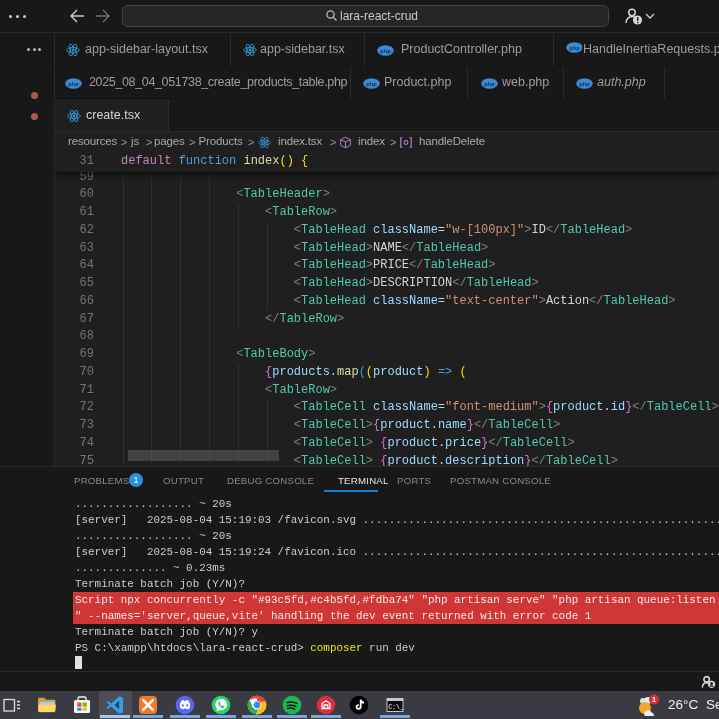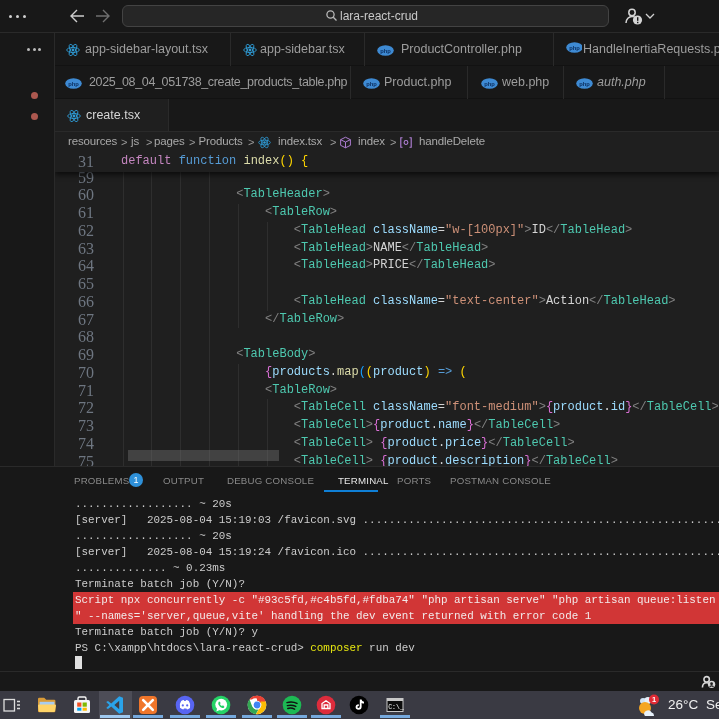--- a/index.html
+++ b/index.html
@@ -22,21 +22,21 @@
 .tablabel{position:absolute;top:9px;font-size:12.5px;color:#9d9d9d;white-space:nowrap;}
 .tabicon{position:absolute;top:9px;}
 .rowline{position:absolute;left:0;width:664px;height:1px;background:#252525;}
 
 #crumbs{left:55px;top:132px;width:664px;height:20px;background:#1f1f1f;font-size:11.5px;letter-spacing:-0.15px;color:#a9a9a9;}
 #crumbs span{position:absolute;top:3px;white-space:nowrap;}
 #crumbs .sep{color:#9a9a9a;font-size:11px;top:4px;}
 
 #editor{left:55px;top:152px;width:664px;height:314px;background:#1f1f1f;overflow:hidden;}
 .guide{position:absolute;width:1px;background:#2e2e2e;}
-.lnum{position:absolute;width:40px;text-align:right;color:#6e7681;font-family:Liberation Serif, serif;font-size:16px;line-height:17.75px;}
+.lnum{position:absolute;width:40px;text-align:right;color:#6e7681;font-family:Liberation Mono, monospace;font-size:12px;line-height:17.75px;}
 .cline{position:absolute;left:66px;font-family:"Liberation Mono",monospace;font-size:12px;line-height:17.75px;white-space:pre;color:#d4d4d4;}
 .tg{color:#4ec9b0}.pn{color:#808080}.at{color:#9cdcfe}.st{color:#ce9178}
 .kw{color:#c586c0}.kb{color:#569cd6}.fn{color:#dcdcaa}
 .b1{color:#ffd700}.b2{color:#da70d6}.b3{color:#179fff}
 #sticky{position:absolute;left:0;top:0;width:664px;height:20px;background:#1f1f1f;box-shadow:0 3px 5px rgba(0,0,0,.6);}
 
 #panel{left:0;top:466px;width:719px;height:205px;background:#181818;border-top:1px solid #2a2a2a;box-sizing:border-box;}
 .ptab{position:absolute;top:8px;font-size:9.7px;letter-spacing:.2px;color:#8a8a8a;white-space:nowrap;}
 .term{position:absolute;font-family:"Liberation Mono",monospace;font-size:10.9px;line-height:16px;color:#cccccc;white-space:pre;}
 
@@ -218,20 +218,21 @@
   <div class="lnum" style="left:-1px;top:247.35px">72</div>
   <div class="lnum" style="left:-1px;top:265.1px">73</div>
   <div class="lnum" style="left:-1px;top:282.85px">74</div>
   <div class="lnum" style="left:-1px;top:300.6px">75</div>
 
   <div class="cline" style="top:34.35px">                <span class="pn">&lt;</span><span class="tg">TableHeader</span><span class="pn">&gt;</span></div>
   <div class="cline" style="top:52.1px">                    <span class="pn">&lt;</span><span class="tg">TableRow</span><span class="pn">&gt;</span></div>
   <div class="cline" style="top:69.85px">                        <span class="pn">&lt;</span><span class="tg">TableHead</span> <span class="at">className</span>=<span class="st">"w-[100px]"</span><span class="pn">&gt;</span>ID<span class="pn">&lt;/</span><span class="tg">TableHead</span><span class="pn">&gt;</span></div>
   <div class="cline" style="top:87.6px">                        <span class="pn">&lt;</span><span class="tg">TableHead</span><span class="pn">&gt;</span>NAME<span class="pn">&lt;/</span><span class="tg">TableHead</span><span class="pn">&gt;</span></div>
   <div class="cline" style="top:105.35px">                        <span class="pn">&lt;</span><span class="tg">TableHead</span><span class="pn">&gt;</span>PRICE<span class="pn">&lt;/</span><span class="tg">TableHead</span><span class="pn">&gt;</span></div>
+  <div class="cline" style="top:123.1px">                        <span class="pn">&lt;</span><span class="tg">TableHead</span><span class="pn">&gt;</span>DESCRIPTION<span class="pn">&lt;/</span><span class="tg">TableHead</span><span class="pn">&gt;</span></div>
   <div class="cline" style="top:140.85px">                        <span class="pn">&lt;</span><span class="tg">TableHead</span> <span class="at">className</span>=<span class="st">"text-center"</span><span class="pn">&gt;</span>Action<span class="pn">&lt;/</span><span class="tg">TableHead</span><span class="pn">&gt;</span></div>
   <div class="cline" style="top:158.6px">                    <span class="pn">&lt;/</span><span class="tg">TableRow</span><span class="pn">&gt;</span></div>
   <div class="cline" style="top:194.1px">                <span class="pn">&lt;</span><span class="tg">TableBody</span><span class="pn">&gt;</span></div>
   <div class="cline" style="top:211.85px">                    <span class="b2">{</span><span class="at">products</span>.<span class="fn">map</span><span class="b3">(</span><span class="b1">(</span><span class="at">product</span><span class="b1">)</span> <span class="kb">=&gt;</span> <span class="b1">(</span></div>
   <div class="cline" style="top:229.6px">                    <span class="pn">&lt;</span><span class="tg">TableRow</span><span class="pn">&gt;</span></div>
   <div class="cline" style="top:247.35px">                        <span class="pn">&lt;</span><span class="tg">TableCell</span> <span class="at">className</span>=<span class="st">"font-medium"</span><span class="pn">&gt;</span><span class="b2">{</span><span class="at">product</span>.<span class="at">id</span><span class="b2">}</span><span class="pn">&lt;/</span><span class="tg">TableCell</span><span class="pn">&gt;</span></div>
   <div class="cline" style="top:265.1px">                        <span class="pn">&lt;</span><span class="tg">TableCell</span><span class="pn">&gt;</span><span class="b2">{</span><span class="at">product</span>.<span class="at">name</span><span class="b2">}</span><span class="pn">&lt;/</span><span class="tg">TableCell</span><span class="pn">&gt;</span></div>
   <div class="cline" style="top:282.85px">                        <span class="pn">&lt;</span><span class="tg">TableCell</span><span class="pn">&gt;</span> <span class="b2">{</span><span class="at">product</span>.<span class="at">price</span><span class="b2">}</span><span class="pn">&lt;/</span><span class="tg">TableCell</span><span class="pn">&gt;</span></div>
   <div class="cline" style="top:300.6px">                        <span class="pn">&lt;</span><span class="tg">TableCell</span><span class="pn">&gt;</span> <span class="b2">{</span><span class="at">product</span>.<span class="at">description</span><span class="b2">}</span><span class="pn">&lt;/</span><span class="tg">TableCell</span><span class="pn">&gt;</span></div>
   <div id="sticky">

